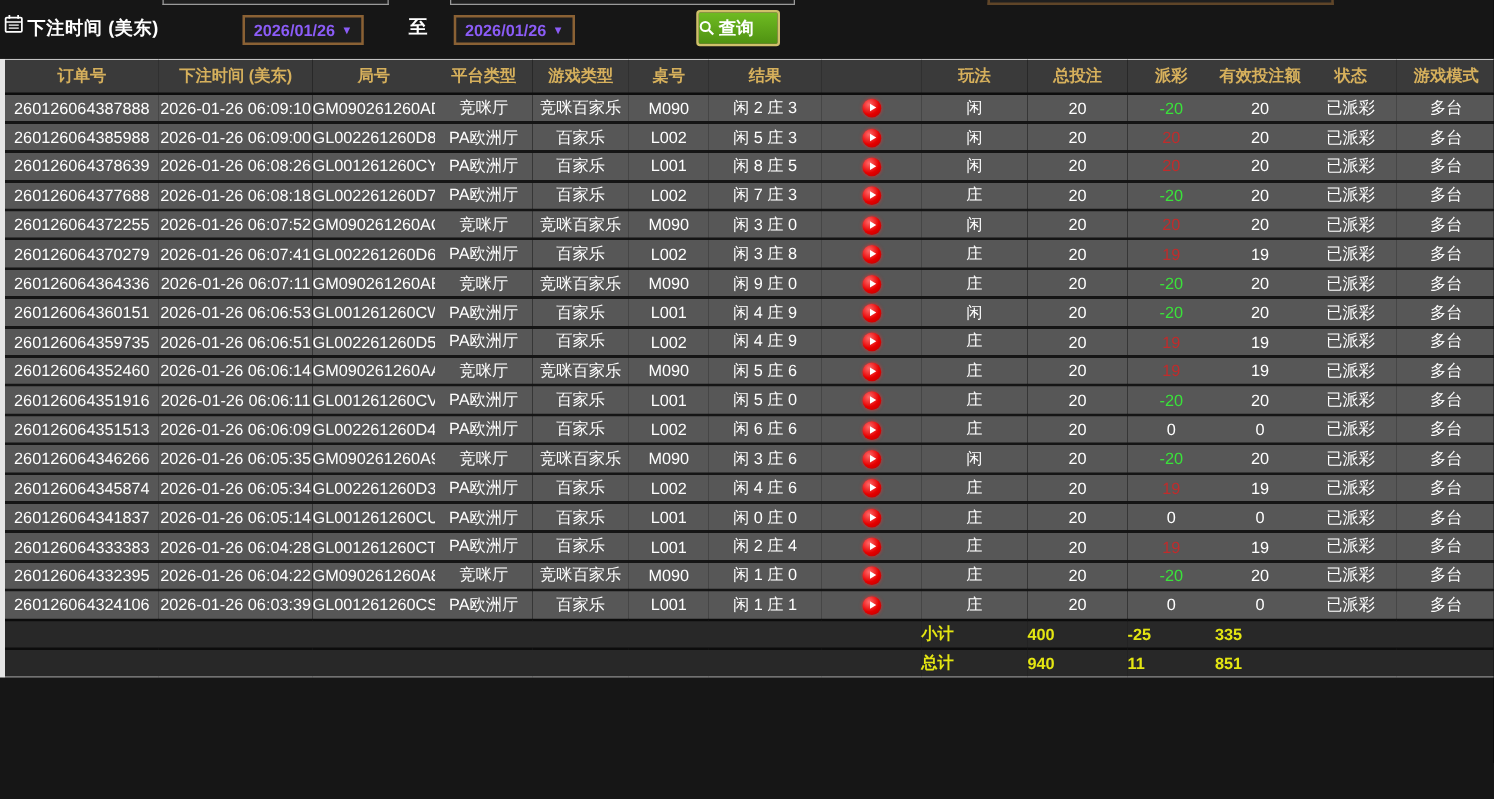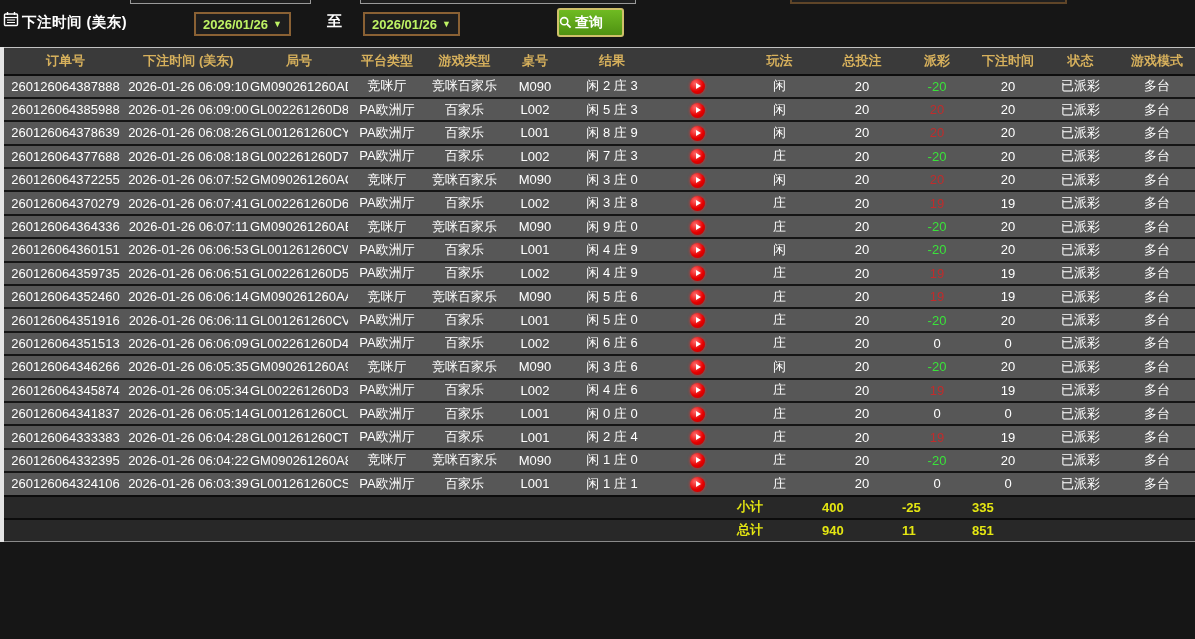--- a/index.html
+++ b/index.html
@@ -18,21 +18,21 @@
   .toolbar{position:relative;width:100%;height:47px;background:var(--page-bg);}
   .cutoff{position:absolute;top:-2px;height:6px;background:#1f1f1f;}
   .cutoff.gray{border:1px solid #9a9a9a;border-top:none;}
   .cutoff.brown{border:2px solid #5f4528;border-top:none;}
   .co1{left:130px;width:181px;}
   .co2{left:360px;width:276px;}
   .co3{left:790px;width:277px;}
   .cal-wrap{position:absolute;left:3px;top:11px;width:16px;height:16px;}
   .bet-label{position:absolute;left:22px;top:13px;color:#fff;font-size:14.5px;font-weight:bold;letter-spacing:.5px;}
   .datebox{position:absolute;top:12px;width:97px;height:24px;background:#1e1e1e;border:2px solid var(--date-border);
-    display:flex;align-items:center;justify-content:center;gap:5px;color:#bef264;font-size:13px;font-weight:bold;cursor:pointer;}
+    display:flex;align-items:center;justify-content:center;gap:5px;color:#8b5cf6;font-size:13px;font-weight:bold;cursor:pointer;}
   .datebox .arrow{font-size:9px;line-height:1;}
   .date-from{left:194px;}
   .date-to{left:363px;}
   .to-label{position:absolute;left:327px;top:12px;color:#fff;font-size:15px;font-weight:bold;}
   .query-btn{position:absolute;left:557px;top:8px;width:67px;height:29px;border:2px solid var(--btn-border);border-radius:3px;
     background:linear-gradient(var(--btn-green-top),var(--btn-green-bottom));color:#fff;font-size:14px;font-weight:bold;
     display:flex;align-items:center;gap:3px;cursor:pointer;font-family:inherit;}
 
   
   table{width:1195px;border-collapse:collapse;table-layout:fixed;
@@ -120,21 +120,21 @@
         <th>下注时间 (美东)</th>
         <th>局号</th>
         <th>平台类型</th>
         <th>游戏类型</th>
         <th>桌号</th>
         <th>结果</th>
         <th></th>
         <th>玩法</th>
         <th>总投注</th>
         <th>派彩</th>
-        <th>下注时间</th>
+        <th>有效投注额</th>
         <th>状态</th>
         <th>游戏模式</th>
       </tr>
     </thead>
     <tbody class="data">
         <tr>
     <td class="c-order">260126064387888</td>
     <td class="c-time">2026-01-26 06:09:10</td>
     <td class="c-round">GM090261260AD</td>
     <td class="c-platform">竞咪厅</td>
@@ -165,21 +165,21 @@
     <td class="c-status">已派彩</td>
     <td class="c-mode">多台</td>
   </tr>
         <tr>
     <td class="c-order">260126064378639</td>
     <td class="c-time">2026-01-26 06:08:26</td>
     <td class="c-round">GL001261260CY</td>
     <td class="c-platform">PA欧洲厅</td>
     <td class="c-game">百家乐</td>
     <td class="c-table">L001</td>
-    <td class="c-result">闲 8 庄 9</td>
+    <td class="c-result">闲 8 庄 5</td>
     <td class="c-icon"><span class="play-icon"></span></td>
     <td class="c-play">闲</td>
     <td class="c-total">20</td>
     <td class="c-payout pos">20</td>
     <td class="c-valid">20</td>
     <td class="c-status">已派彩</td>
     <td class="c-mode">多台</td>
   </tr>
         <tr>
     <td class="c-order">260126064377688</td>

